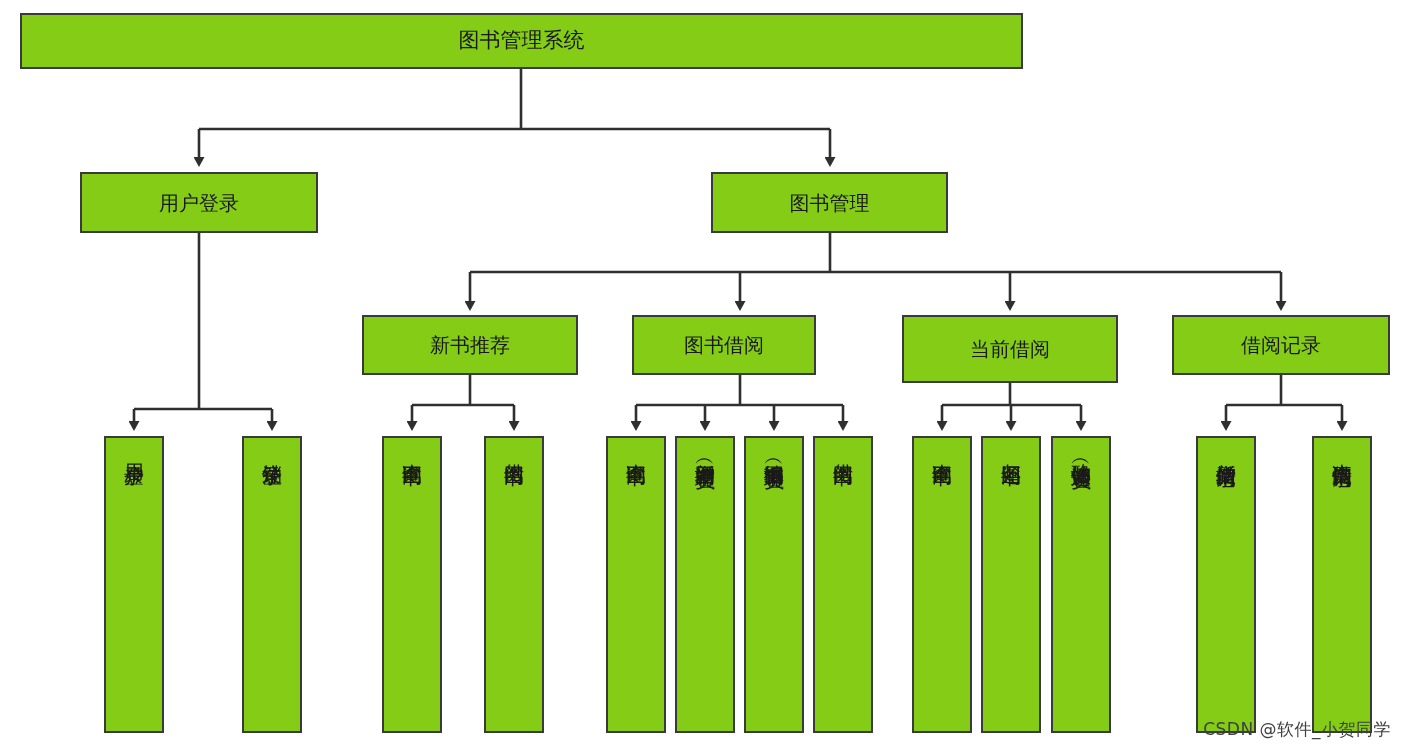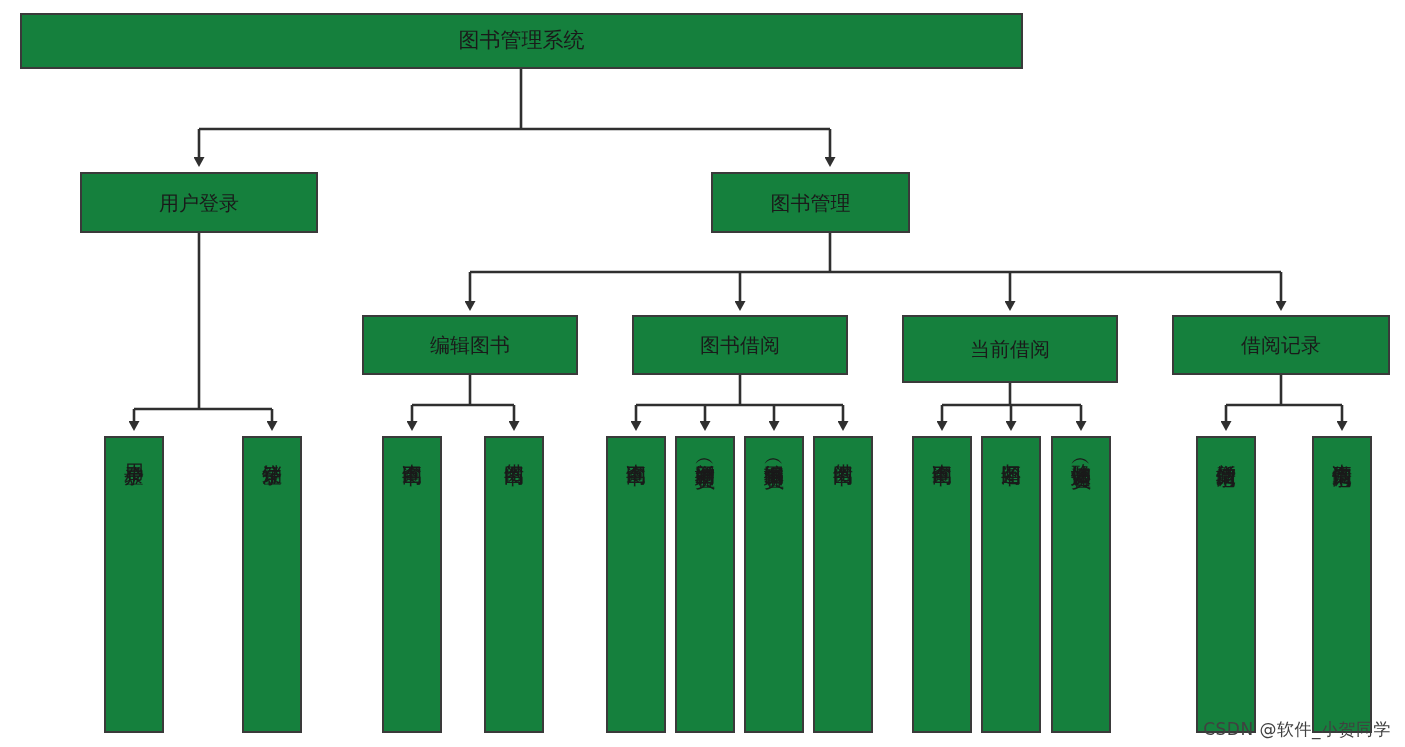--- a/index.html
+++ b/index.html
@@ -21,21 +21,21 @@
     position: absolute;
     left: 0;
     top: 0;
     width: 1405px;
     height: 747px;
     pointer-events: none;
   }
   .node {
     position: absolute;
     box-sizing: border-box;
-    background: #15803d;
+    background: #84cc16;
     border: 2.5px solid #3a3a3a;
     display: flex;
     align-items: center;
     justify-content: center;
     color: #1a1a1a;
   }
   .node.root {
     font-size: 21px;
   }
   .node.branch {
@@ -124,28 +124,28 @@
     </g>
   </svg>
 
   <div class="node root" style="left:20px; top:13px; width:1003px; height:56px;">
     <span class="label-h">图书管理系统</span>
   </div>
 
   <div class="node branch" style="left:80px; top:172px; width:238px; height:61px;">
     <span class="label-h">用户登录</span>
   </div>
-  <div class="node branch" style="left:711px; top:172px; width:199px; height:61px;justify-content:center;">
+  <div class="node branch" style="left:711px; top:172px; width:237px; height:61px;justify-content:center;">
     <span class="label-h">图书管理</span>
   </div>
 
   <div class="node branch" style="left:362px; top:315px; width:216px; height:60px;">
-    <span class="label-h">编辑图书</span>
+    <span class="label-h">新书推荐</span>
   </div>
-  <div class="node branch" style="left:632px; top:315px; width:216px; height:60px;">
+  <div class="node branch" style="left:632px; top:315px; width:184px; height:60px;">
     <span class="label-h">图书借阅</span>
   </div>
   <div class="node branch" style="left:902px; top:315px; width:216px; height:68px;">
     <span class="label-h">当前借阅</span>
   </div>
   <div class="node branch" style="left:1172px; top:315px; width:218px; height:60px;">
     <span class="label-h">借阅记录</span>
   </div>
 
   <div class="node leaf" style="left:104px; top:436px; width:60px; height:297px;">

